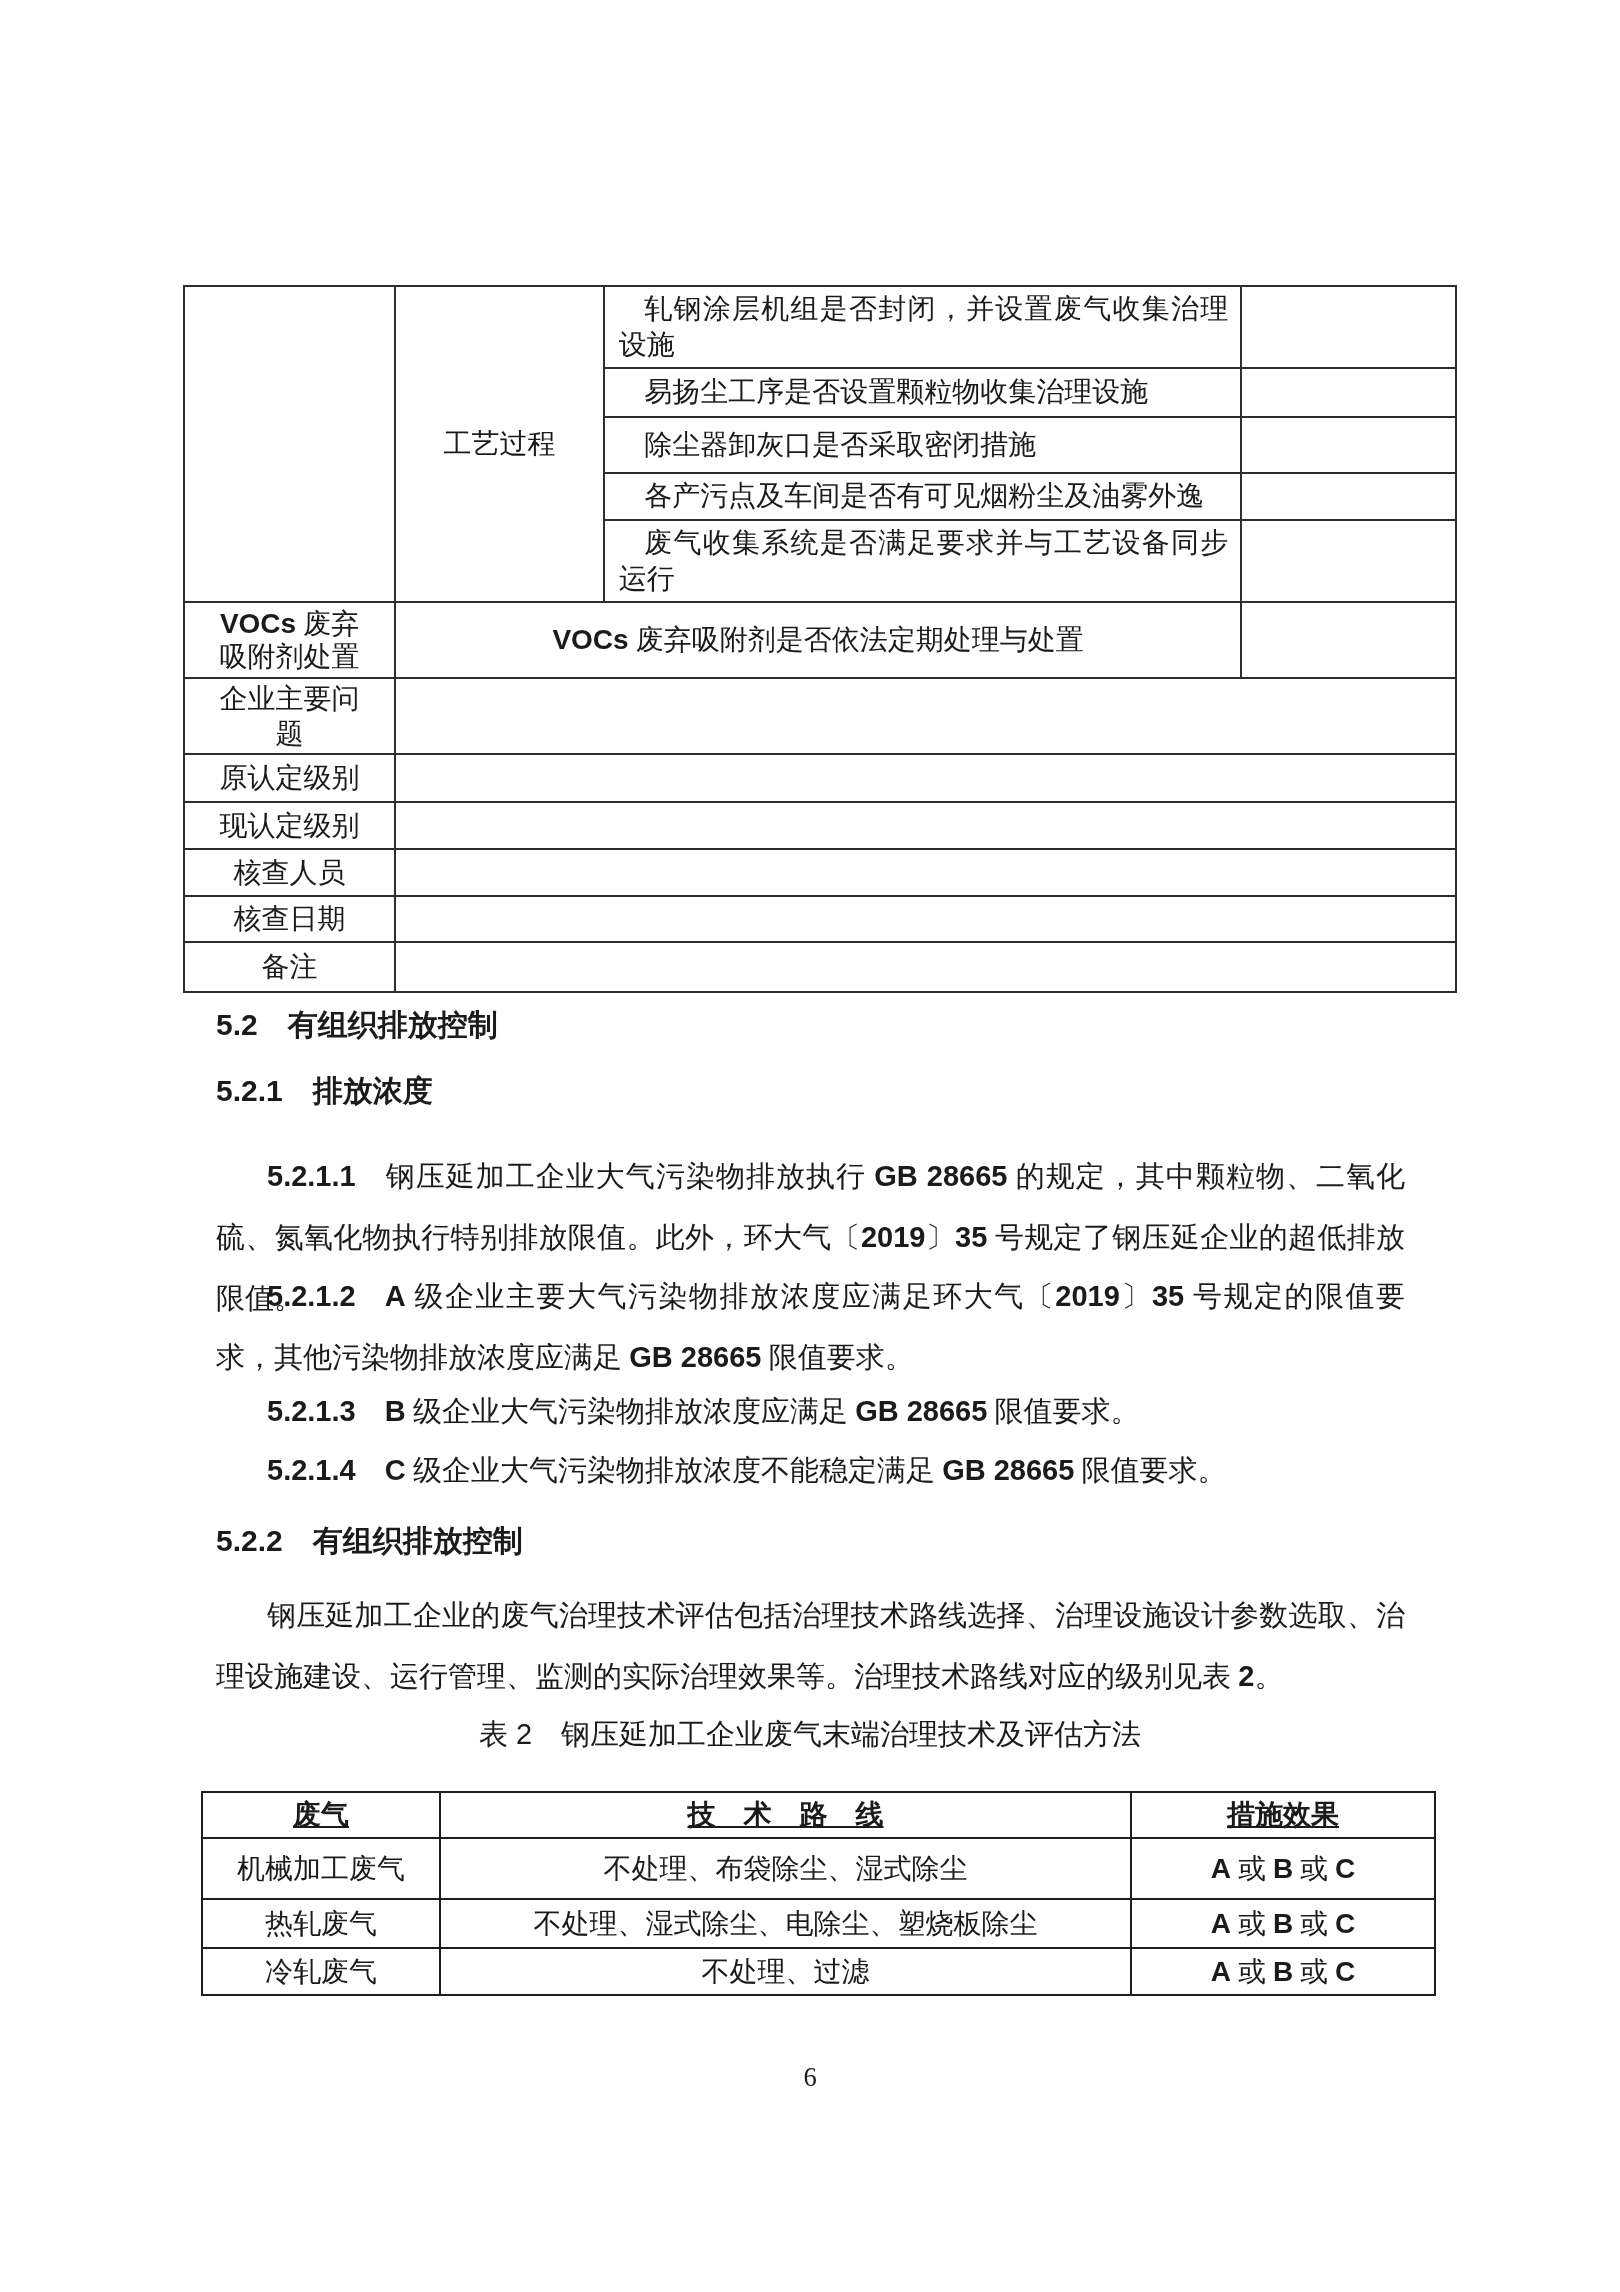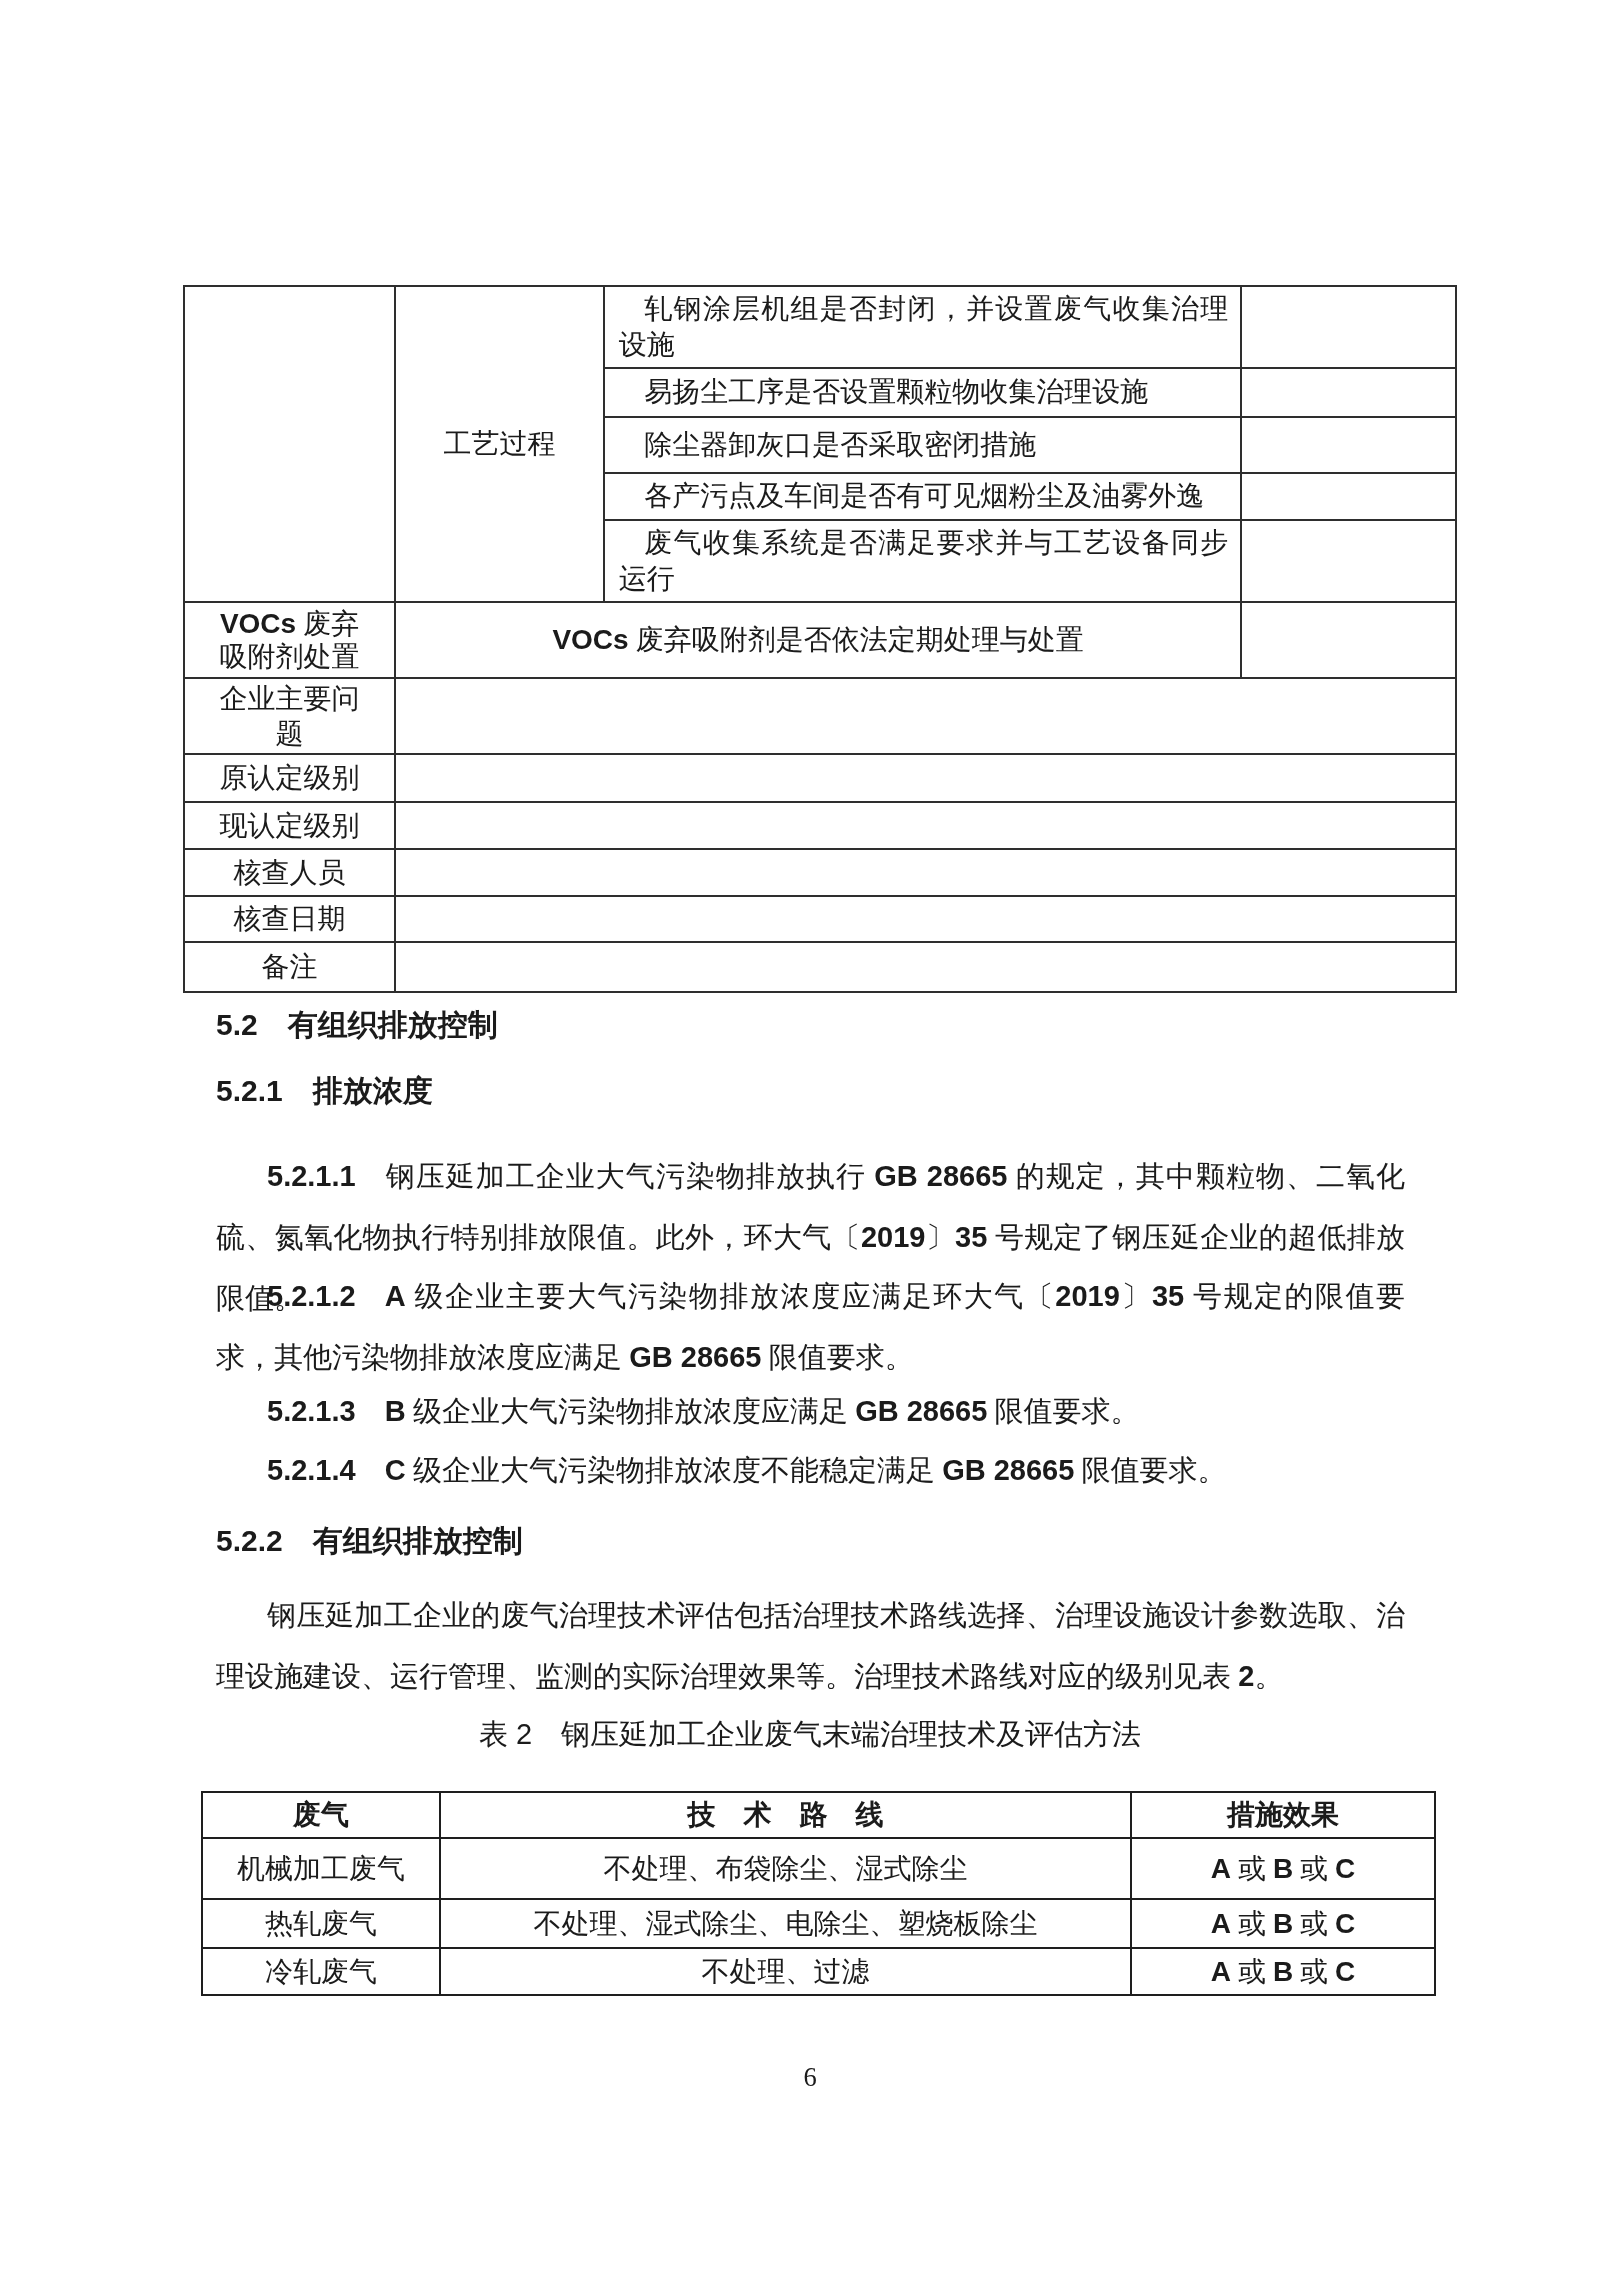--- a/index.html
+++ b/index.html
@@ -39,21 +39,21 @@
     font-family:"Liberation Sans","DejaVu Sans",sans-serif;
     font-weight:400;font-size:29px;line-height:39px;white-space:pre-wrap;
   }
   .t2{left:201px;top:1791px;width:1233px;border:2.9px solid #1e1e1e;}
   .t2 td,.t2 th{
     border:2px solid #1e1e1e;font-size:28px;text-align:center;vertical-align:middle;
     padding:2px 5.9px;overflow:hidden;
   }
   .t2 th{
     font-family:"Liberation Sans","DejaVu Sans",sans-serif;
-    font-weight:700;white-space:pre;
+    font-weight:700;white-space:pre;text-decoration:underline;
   }
   
   .pagenum{
     position:absolute;left:0;top:2060px;width:1620px;text-align:center;
     font-size:26.5px;line-height:35px;
   }
 </style>
 </head>
 <body>
 

